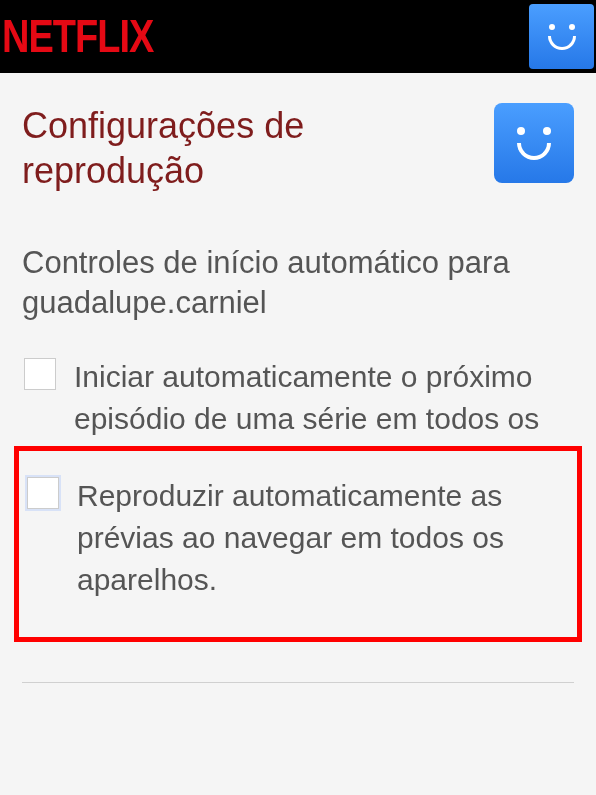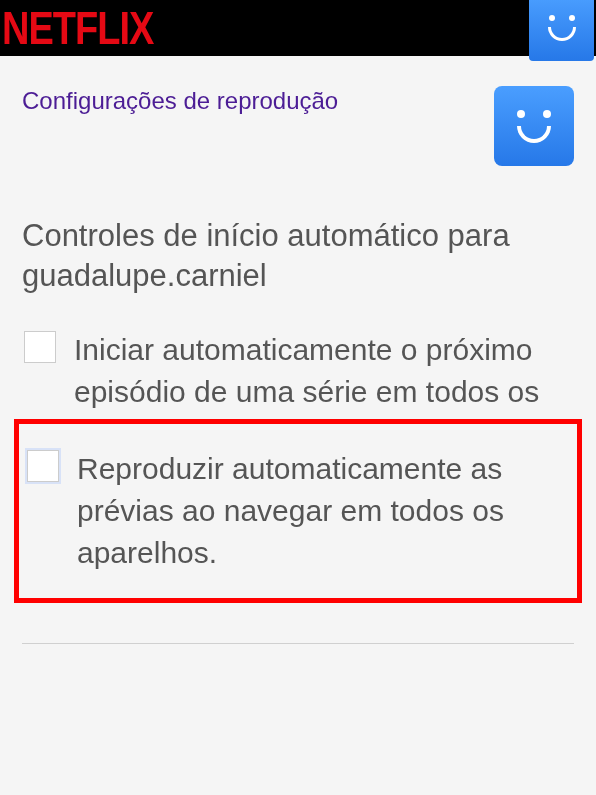--- a/index.html
+++ b/index.html
@@ -9,21 +9,21 @@
     }
     body {
       font-family: -apple-system, BlinkMacSystemFont, "Segoe UI", Helvetica, Arial, sans-serif;
       background: #f5f5f5;
       width: 596px;
       height: 795px;
       overflow: hidden;
     }
     .header {
       background: #000000;
-      height: 56px;
+      height: 73px;
       display: flex;
       justify-content: space-between;
       align-items: center;
       padding: 0;
       position: relative;
     }
     .logo {
       color: #e50914;
       font-size: 38px;
       font-weight: 900;
@@ -88,26 +88,25 @@
     .content {
       padding: 30px 22px 0 22px;
     }
     .title-row {
       display: flex;
       justify-content: space-between;
       align-items: flex-start;
       margin-bottom: 50px;
     }
     .page-title {
-      font-size: 24px;
+      font-size: 36px;
       font-weight: 400;
-      color: #4c1d95;
+      color: #7f1d1d;
       line-height: 1.25;
       max-width: 420px;
-      text-align: right;
     }
     .section-title {
       font-size: 31px;
       font-weight: 400;
       color: #555555;
       line-height: 1.3;
       margin-bottom: 28px;
     }
     .checkbox-row {
       display: flex;
@@ -125,21 +124,21 @@
       margin-top: 2px;
       margin-left: 2px;
     }
     .checkbox-label {
       font-size: 30px;
       color: #555555;
       line-height: 1.4;
     }
     .highlighted-box {
       border: 5px solid #ff0000;
-      padding: 20px 14px 20px 0px;
+      padding: 20px 14px 32px 0px;
       margin-left: -8px;
       margin-right: -8px;
       margin-top: 0px;
       margin-bottom: 40px;
     }
     .highlighted-box .checkbox-row {
       margin-bottom: 0;
       padding-left: 6px;
     }
     .highlighted-box .checkbox {

